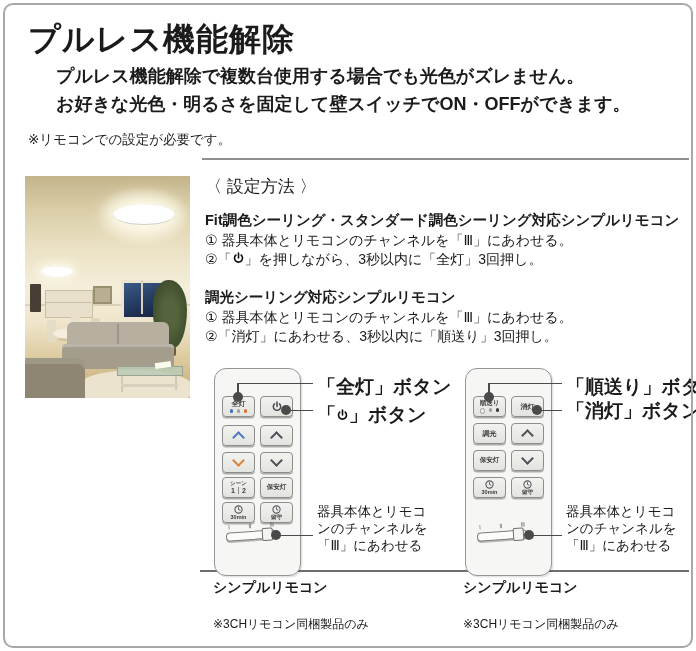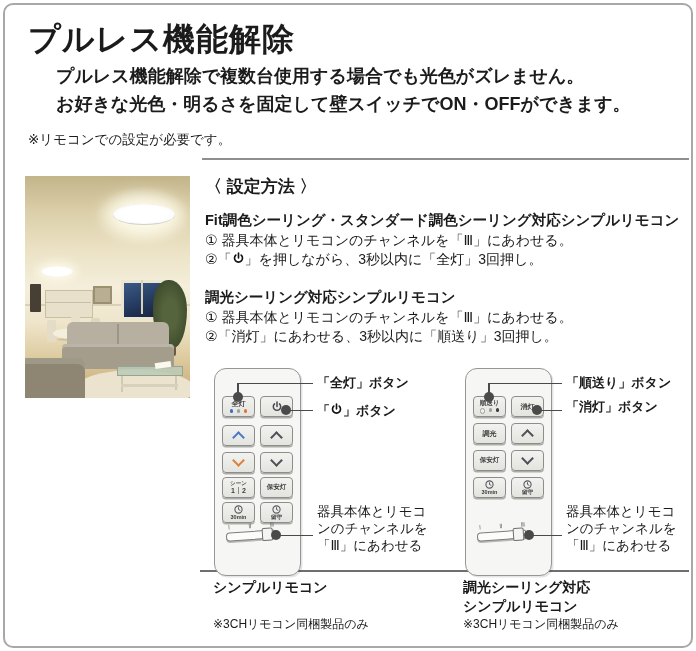--- a/index.html
+++ b/index.html
@@ -41,21 +41,21 @@
   .sofa2{left:-6px;top:182px;width:66px;height:44px;background:#8e8673;border-radius:8px 8px 0 0;box-shadow:inset 0 6px 0 rgba(255,255,255,.15);}
   .rug{left:50px;top:194px;width:120px;height:38px;background:#ebe3ce;border-radius:50%;}
   .ctable-top{left:92px;top:190px;width:64px;height:8px;background:rgba(186,203,182,.85);border:1px solid #9aa294;}
   .ctable-leg1{left:96px;top:198px;width:2px;height:18px;background:#cfc9b6;}
   .ctable-leg2{left:150px;top:198px;width:2px;height:16px;background:#cfc9b6;}
   .ctable-shelf{left:96px;top:208px;width:57px;height:3px;background:#d6d0bd;}
   .paper{left:130px;top:186px;width:16px;height:6px;background:#fbf8ee;transform:rotate(-8deg);}
   .floor-wood{left:0;top:196px;width:48px;height:26px;background:repeating-linear-gradient(90deg,#c9a268 0 9px,#b88f54 9px 11px);}
 
   
-  .heading{position:absolute;left:205px;top:175px;font-size:17px;font-weight:700;}
+  .heading{position:absolute;left:205px;top:175px;font-size:17px;font-weight:400;}
   .sec1-title{position:absolute;left:205px;top:211px;font-size:14.5px;font-weight:700;}
   .sec1-steps{position:absolute;left:205px;top:231px;font-size:14px;font-weight:500;line-height:19px;}
   .sec2-title{position:absolute;left:205px;top:288px;font-size:14.5px;font-weight:700;}
   .sec2-steps{position:absolute;left:205px;top:308px;font-size:14px;font-weight:500;line-height:19px;}
   .pwr-inline{vertical-align:-1px;}
 
   
   .remote{position:absolute;width:85px;height:206px;background:#f6f6f5;border:1.5px solid #969696;border-radius:12px;box-shadow:1.5px 1.5px 0 rgba(0,0,0,.10);z-index:2;}
   #remote-fit{left:214px;top:368px;}
   #remote-dimmer{left:465px;top:368px;}
@@ -76,21 +76,21 @@
   .scene-nums{display:flex;align-items:center;gap:3px;margin-top:1px;font-size:7px;}
   .scene-sep{width:1px;height:7px;background:#8d8d89;}
   .tlabel{font-size:5.5px;margin-top:1px;font-weight:600;}
   .ticks{position:absolute;left:13px;top:153px;width:46px;display:flex;justify-content:space-between;font-size:6px;color:#6a6a6a;transform:rotate(-4deg);}
   .groove{position:absolute;left:11px;top:162px;width:48px;height:7px;background:#fcfcfa;border:1px solid #7d7d7d;border-radius:4px;transform:rotate(-4deg);box-shadow:0 1.5px 0 #b9b9b5;}
   .knob{position:absolute;right:2px;top:-3px;width:9px;height:11px;background:#f4f4f2;border:1px solid #6f6f6f;border-radius:2px;}
 
   
   .dot{position:absolute;width:10px;height:10px;border-radius:50%;background:#4a4a4a;z-index:3;}
   .cline{position:absolute;background:#4a4a4a;z-index:3;}
-  .clabel{position:absolute;font-size:13px;font-weight:700;z-index:3;white-space:nowrap;text-align:right;}
+  .clabel{position:absolute;font-size:19px;font-weight:700;z-index:3;white-space:nowrap;text-align:right;}
   .chnote{position:absolute;font-size:13.5px;font-weight:500;line-height:17px;z-index:3;}
   .caption{position:absolute;font-size:14px;font-weight:600;line-height:19px;}
   .footnote{position:absolute;font-size:12px;font-weight:500;}
 </style>
 </head>
 <body>
 
 <div id="screen">
   <div class="frame"></div>
 
@@ -299,17 +299,16 @@
     <div>ンのチャンネルを</div>
     <div>「Ⅲ」にあわせる</div>
   </div>
 
   <div class="caption" style="left:213px;top:578px">
     <div>シンプルリモコン</div>
   </div>
   <div class="footnote" style="left:213px;top:616px">※3CHリモコン同梱製品のみ</div>
 
   <div class="caption" style="left:463px;top:578px">
-    <div>調光シーリング対応</div>
     <div>シンプルリモコン</div>
   </div>
   <div class="footnote" style="left:463px;top:616px">※3CHリモコン同梱製品のみ</div>
 </div>
 
 </body></html>

